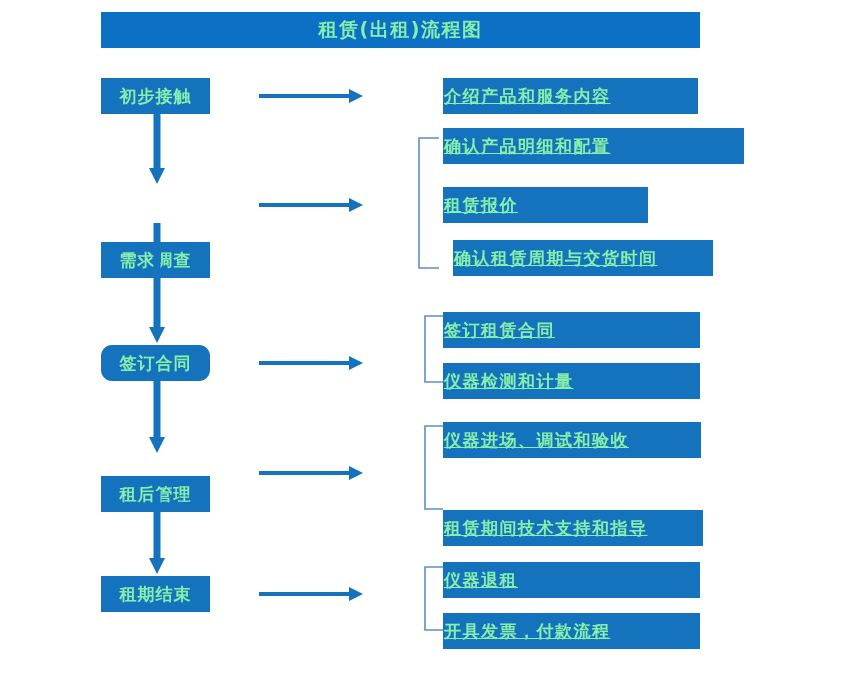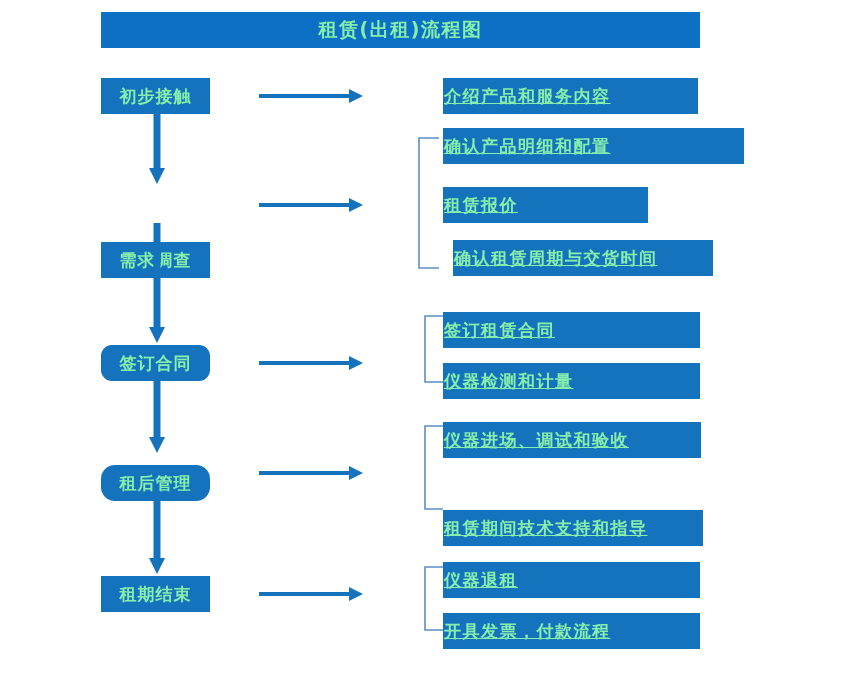--- a/index.html
+++ b/index.html
@@ -82,21 +82,21 @@
 <div id="canvas">
 
   <div class="box title-bar">租赁(出租)流程图</div>
 
   <div class="box stage-box" style="top:78px;">初步接触</div>
 
   <div class="box stage-box" style="top:202px;margin-top:40px;">需求调查</div>
 
   <div class="box stage-box" style="top:345px;border-radius:11px;">签订合同</div>
 
-  <div class="box stage-box" style="top:465px;border-radius:14px;">租后管理</div>
+  <div class="box stage-box" style="top:476px;">租后管理</div>
 
   <div class="box stage-box" style="top:576px;">租期结束</div>
 
   <div class="v-arrow" style="left:148px; top:114px;">
     <svg width="18" height="72" viewBox="0 0 18 72">
       <path d="M9 0 L9 56" stroke="#1572BC" stroke-width="7" fill="none"></path>
       <path d="M1 54 L17 54 L9 70 Z" fill="#1572BC"></path>
     </svg>
   </div>
 

